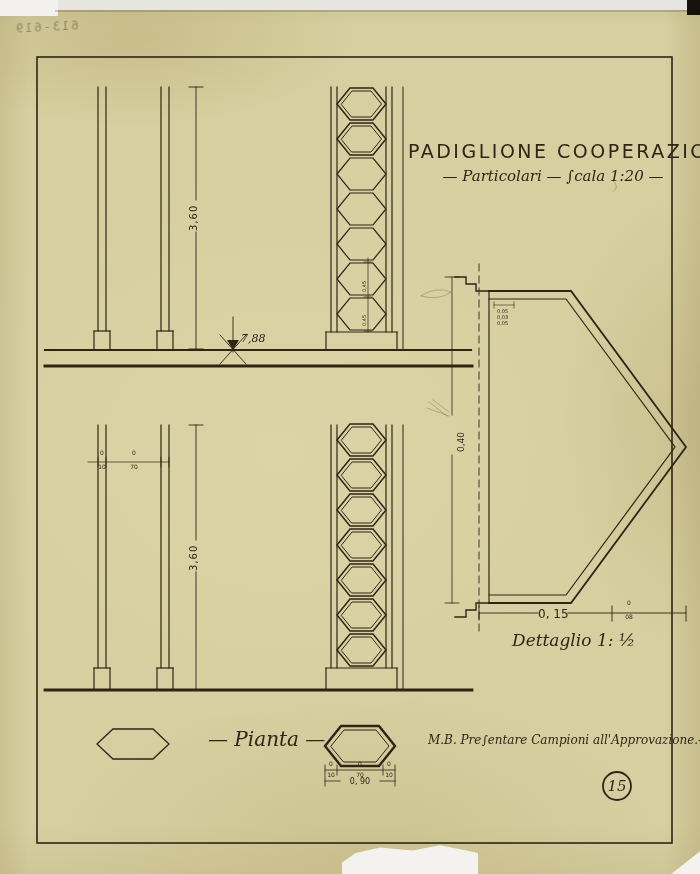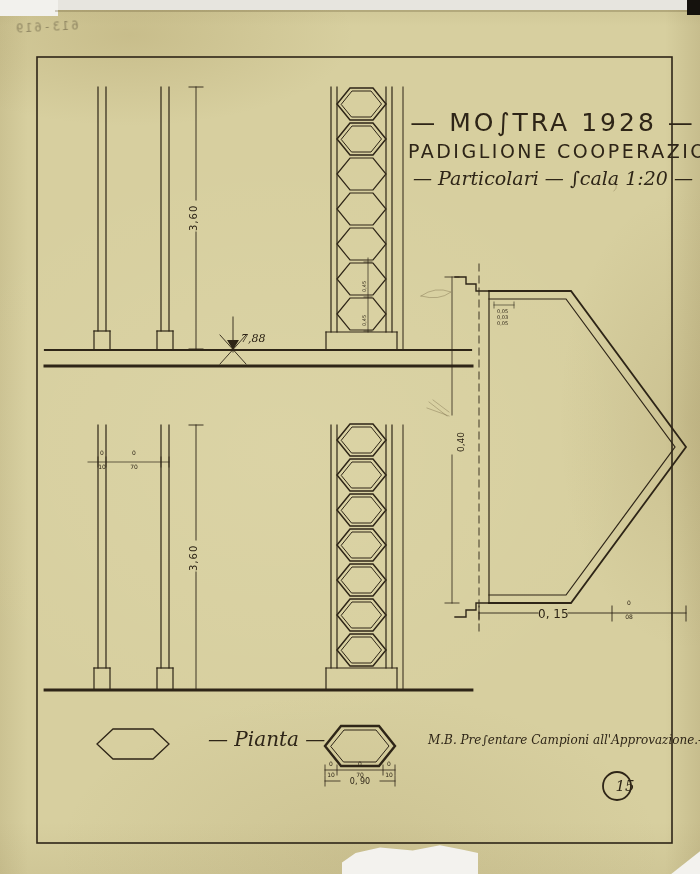--- a/index.html
+++ b/index.html
@@ -183,54 +183,54 @@
       <g stroke="rgba(85,70,40,.30)" stroke-width="1">
         <path d="M421,296 q14,-10 30,-4 q-12,9 -30,4"></path>
         <path d="M429,402 l18,14 M433,400 l16,12 M427,408 l22,8"></path>
         <path d="M612,180 q8,6 2,11"></path>
       </g>
     </g>
   </svg>
 
   <div class="t stamp" style="left:14px;top:20px;font-size:12px;">613-619</div>
 
-  <div class="t caps ctr" style="left:408px;top:108px;width:290px;font-size:25px;letter-spacing:3px;">— MO∫TRA 1928 —</div>
   <div class="t caps ctr" style="left:408px;top:140px;width:290px;font-size:19px;letter-spacing:2.5px;">PADIGLIONE COOPERAZIONE</div>
-  <div class="t hand ctr" style="left:408px;top:167px;width:290px;font-size:19px;">— Particolari — ∫cala 1:20 —</div>
+  <div class="t hand ctr" style="left:408px;top:167px;width:290px;font-size:15px;">— Particolari — ∫cala 1:20 —</div>
 
   <div class="t caps rot" style="left:188px;top:231px;font-size:10px;letter-spacing:1px;">3,60</div>
   <div class="t hand" style="left:241px;top:332px;font-size:11px;">7,88</div>
   <div class="t caps rot" style="left:361px;top:292px;font-size:5px;">0,45</div>
   <div class="t caps rot" style="left:361px;top:326px;font-size:5px;">0,45</div>
 
   <div class="t caps rot" style="left:188px;top:571px;font-size:10px;letter-spacing:1px;">3,60</div>
   <div class="t caps ctr" style="left:96px;top:450px;width:12px;font-size:6px;line-height:6px;">0</div>
   <div class="t caps ctr" style="left:96px;top:464px;width:12px;font-size:6px;line-height:6px;">10</div>
   <div class="t caps ctr" style="left:126px;top:450px;width:16px;font-size:6px;line-height:6px;">0</div>
   <div class="t caps ctr" style="left:126px;top:464px;width:16px;font-size:6px;line-height:6px;">70</div>
 
   <div class="t caps" style="left:497px;top:309px;font-size:5px;line-height:5px;">0,05</div>
   <div class="t caps" style="left:497px;top:315px;font-size:5px;line-height:5px;">0,03</div>
   <div class="t caps" style="left:497px;top:321px;font-size:5px;line-height:5px;">0,05</div>
   <div class="t caps rot" style="left:456px;top:452px;font-size:9px;">0,40</div>
   <div class="t caps ctr" style="left:538px;top:607px;width:30px;font-size:12px;">0, 15</div>
   <div class="t caps ctr" style="left:622px;top:600px;width:14px;font-size:6px;line-height:6px;">0</div>
   <div class="t caps ctr" style="left:622px;top:614px;width:14px;font-size:6px;line-height:6px;">08</div>
+  <div class="t hand" style="left:512px;top:630px;font-size:17px;">Dettaglio 1: ½</div>
 
   <div class="t hand ctr" style="left:208px;top:727px;width:110px;font-size:20px;">— Pianta —</div>
   <div class="t caps ctr" style="left:325px;top:761px;width:12px;font-size:6px;line-height:6px;">0</div>
   <div class="t caps ctr" style="left:325px;top:772px;width:12px;font-size:6px;line-height:6px;">10</div>
   <div class="t caps ctr" style="left:352px;top:761px;width:16px;font-size:6px;line-height:6px;">0</div>
   <div class="t caps ctr" style="left:352px;top:772px;width:16px;font-size:6px;line-height:6px;">70</div>
   <div class="t caps ctr" style="left:383px;top:761px;width:12px;font-size:6px;line-height:6px;">0</div>
   <div class="t caps ctr" style="left:383px;top:772px;width:12px;font-size:6px;line-height:6px;">10</div>
   <div class="t caps ctr" style="left:340px;top:777px;width:40px;font-size:8px;">0, 90</div>
 
   <div class="t hand" style="left:428px;top:733px;font-size:12px;">M.B. Pre∫entare Campioni all'Approvazione.—</div>
-  <div class="t hand ctr" style="left:603px;top:777px;width:28px;font-size:15px;margin-left:8px;">15</div>
+  <div class="t hand ctr" style="left:603px;top:777px;width:28px;font-size:15px;">15</div>
 
   <div class="top-band"></div>
   <div class="top-left-white"></div>
   <div class="paper-top-edge"></div>
   <div class="top-right-black"></div>
   <div class="bottom-notch"></div>
   <div class="bottom-right-corner"></div>
 </div>
 
 </body></html>

